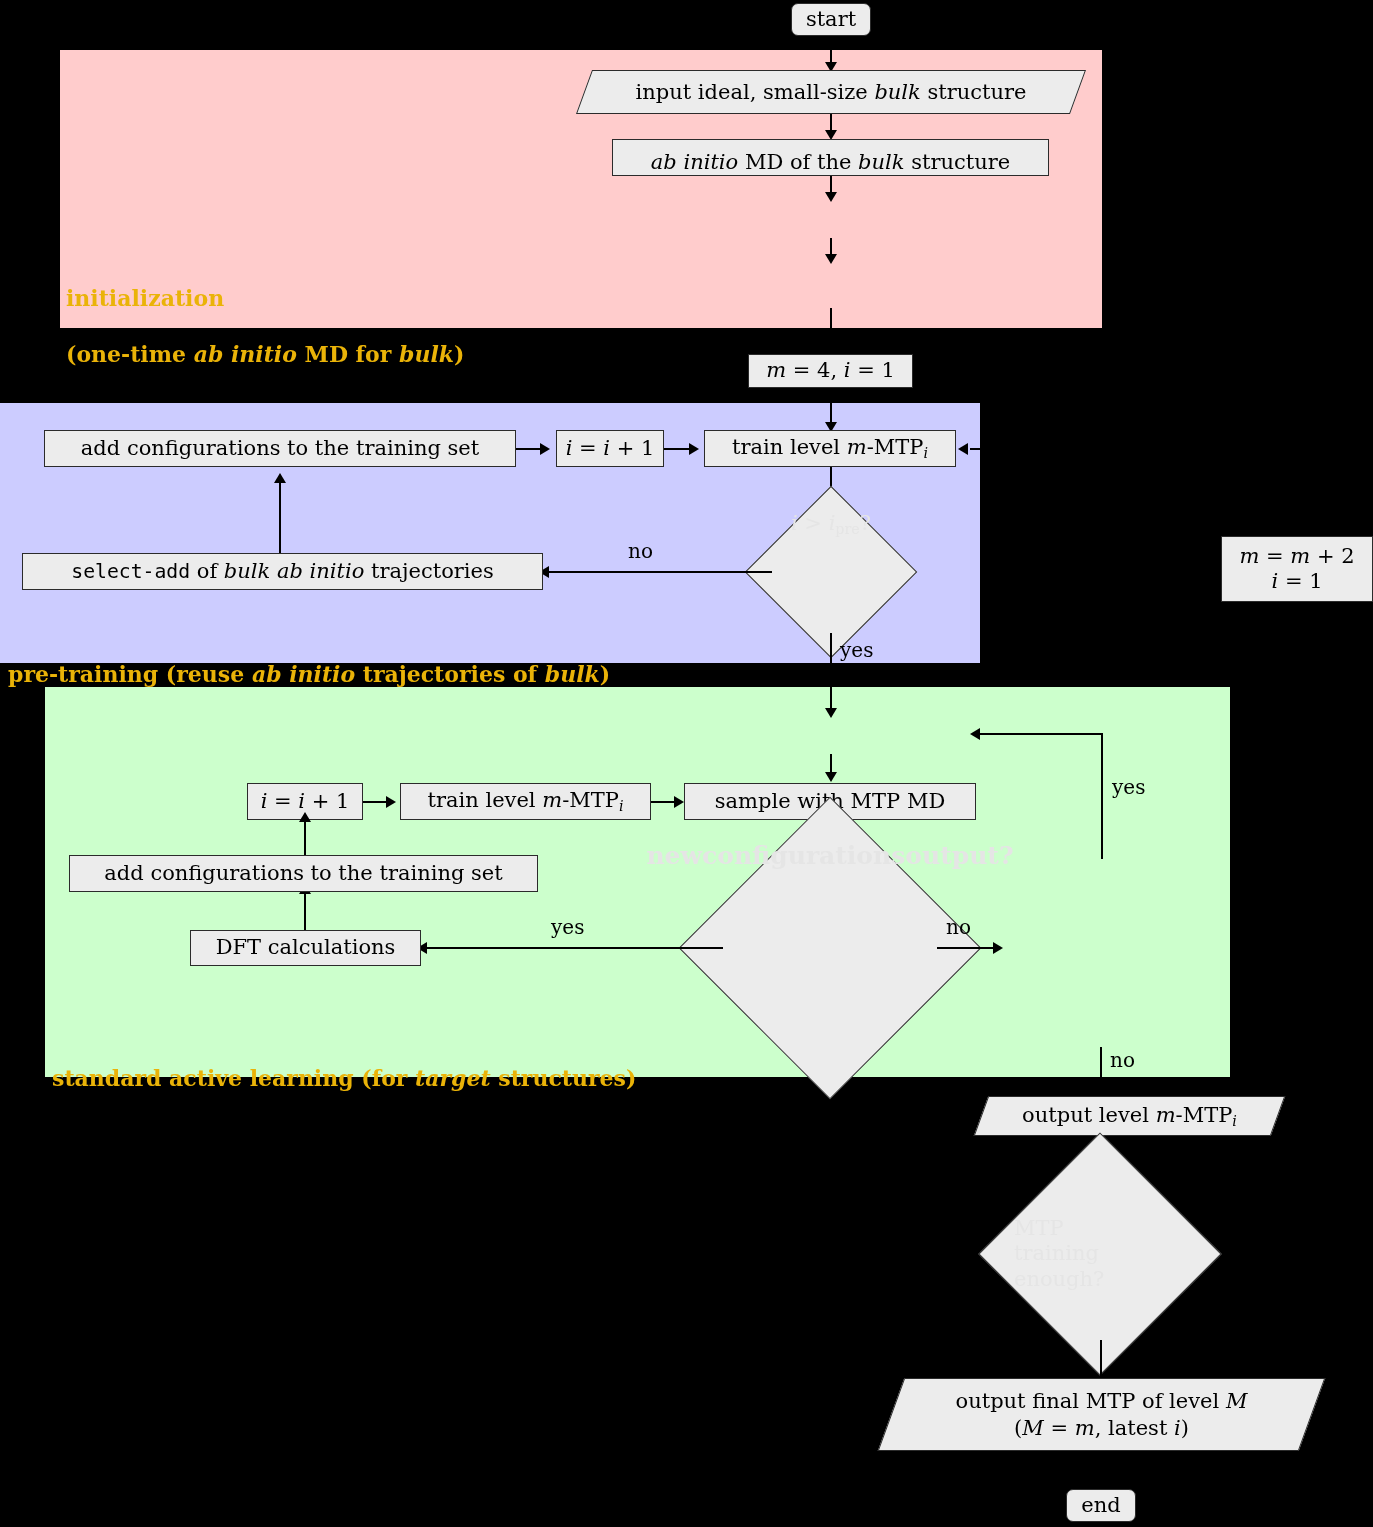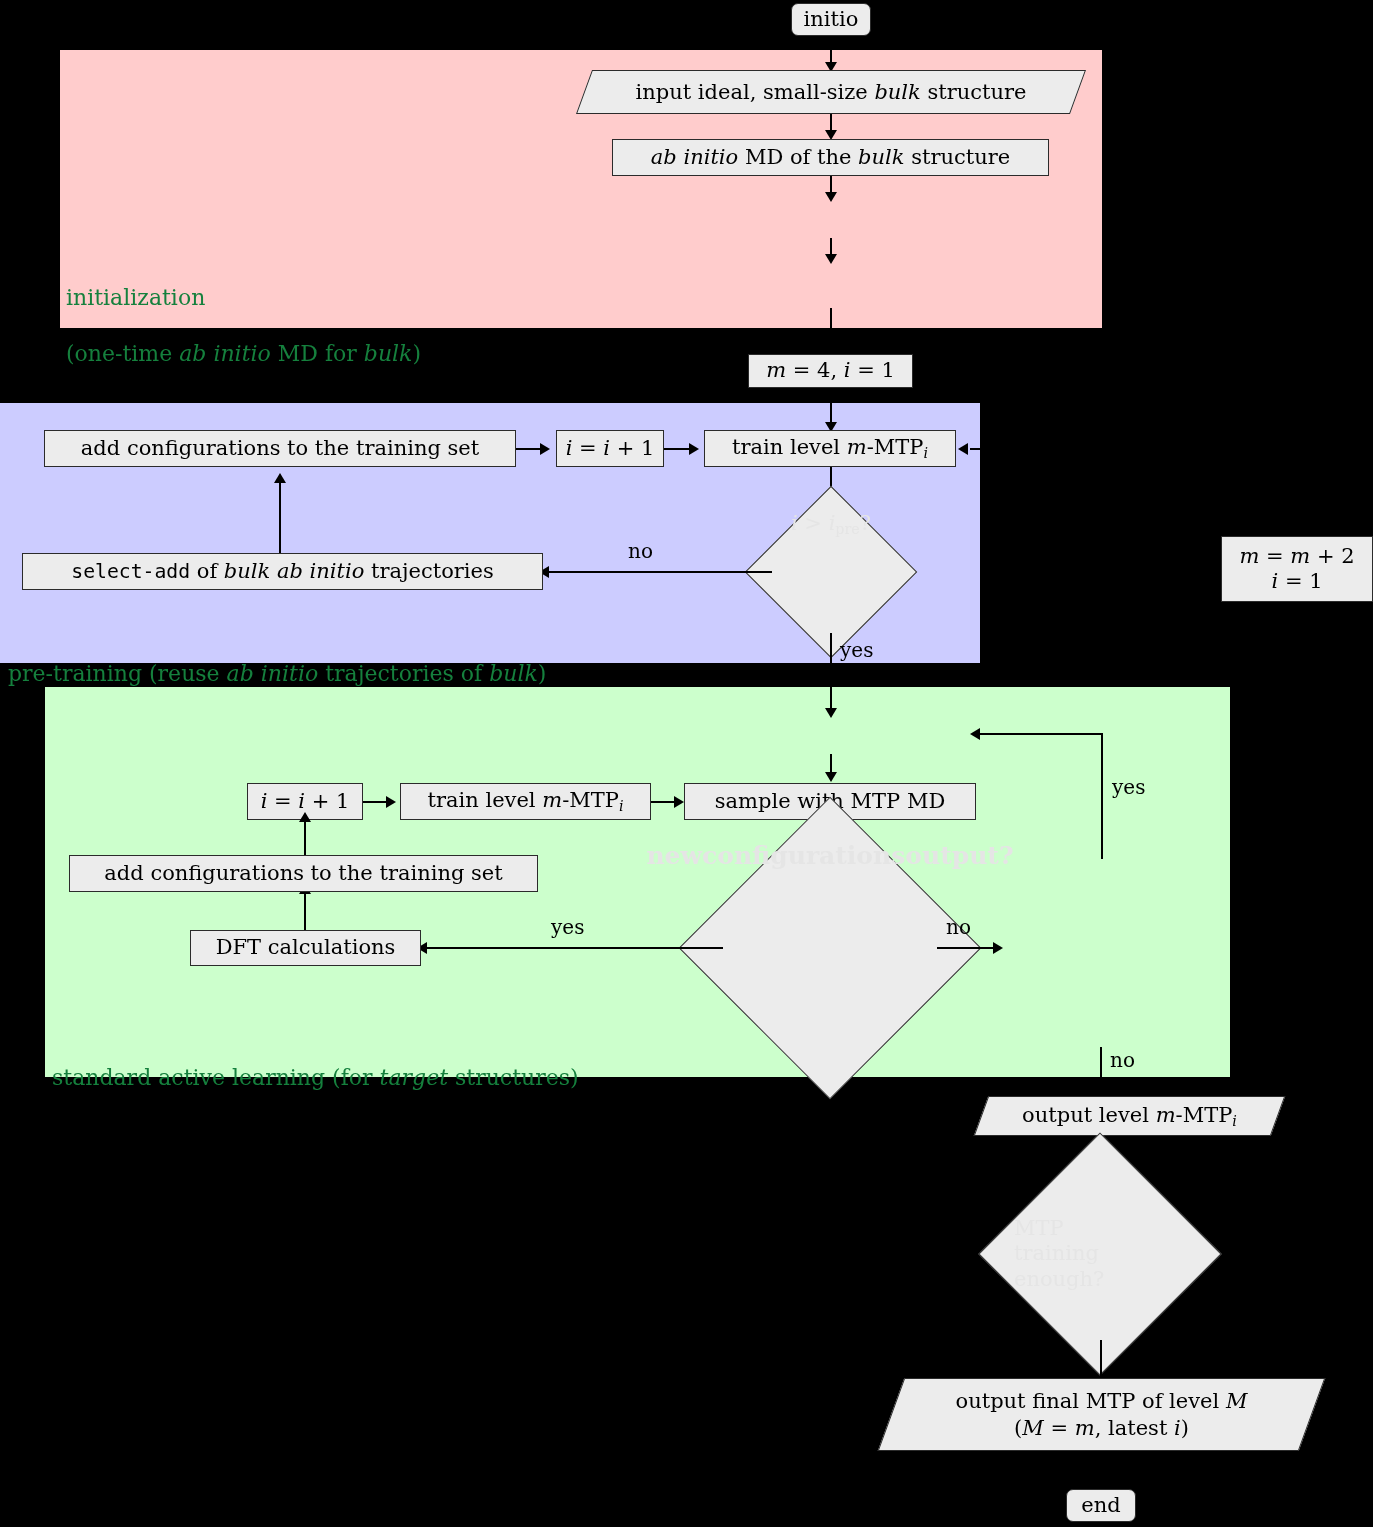--- a/index.html
+++ b/index.html
@@ -5,21 +5,21 @@
   html,body{margin:0;padding:0;background:#000;}
   body{font-family:"DejaVu Serif","Liberation Serif",serif;}
   #canvas{position:relative;width:1373px;height:1527px;background:#000;overflow:hidden;}
 
   
   .panel{position:absolute;}
   .panel-pink{background:#ffcccc;}
   .panel-purple{background:#ccccff;}
   .panel-green{background:#ccffcc;}
 
-  .panel-label{position:absolute;font-weight:normal;color:#15803d;line-height:1.28;
+  .panel-label{position:absolute;font-weight:bold;color:#eab308;line-height:1.28;
                font-family:"DejaVu Serif","Liberation Serif",serif;white-space:pre-line;}
 
   
   .node{position:absolute;background:#ececec;color:#000;display:flex;align-items:center;
         justify-content:center;text-align:center;box-sizing:border-box;line-height:1.2;}
   .rect{border:1.4px solid #2b2b2b;}
   .term{border:1.4px solid #2b2b2b;border-radius:7px;}
 
   
   .parawrap{position:absolute;}
@@ -56,37 +56,37 @@
 </head>
 <body>
 
 <div id="canvas">
 
   <div class="panel panel-pink" style="left:60px;  top:50px;  width:1042px; height:278px;"></div>
   <div class="panel panel-purple" style="left:0px;   top:403px; width:980px;  height:260px;"></div>
   <div class="panel panel-green" style="left:45px;  top:687px; width:1185px; height:390px;"></div>
 
   <div class="node term" style="left:791px;top:3px;width:80px;height:33px;font-size:21px;">
-    <span>initio</span>
+    <span>start</span>
   </div>
 
   <div class="ln lnv" style="left:830px;top:36px;height:30px;"></div>
   <div class="arw arw-d" style="left:825px;top:62px;"></div>
 
   <div class="parawrap" style="left:584px;top:70px;width:494px;height:44px;">
     <div class="paraskew"></div>
     <div class="paratext" style="font-size:21px;">
       <span>input ideal, small-size&nbsp;<span class="it">bulk</span>&nbsp;structure</span>
     </div>
   </div>
 
   <div class="ln lnv" style="left:830px;top:114px;height:22px;"></div>
   <div class="arw arw-d" style="left:825px;top:130px;"></div>
 
-  <div class="node rect" style="left:612px;top:139px;width:437px;height:37px;font-size:21px;">
+  <div class="node rect" style="left:612px;top:139px;width:437px;height:37px;font-size:21px;align-items:flex-end;">
     <span><span class="it">ab initio</span>&nbsp;MD of the&nbsp;<span class="it">bulk</span>&nbsp;structure</span>
   </div>
 
   <div class="ln lnv" style="left:830px;top:176px;height:22px;"></div>
   <div class="arw arw-d" style="left:825px;top:192px;"></div>
 
 
   <div class="ln lnv" style="left:830px;top:238px;height:22px;"></div>
   <div class="arw arw-d" style="left:825px;top:254px;"></div>
 

